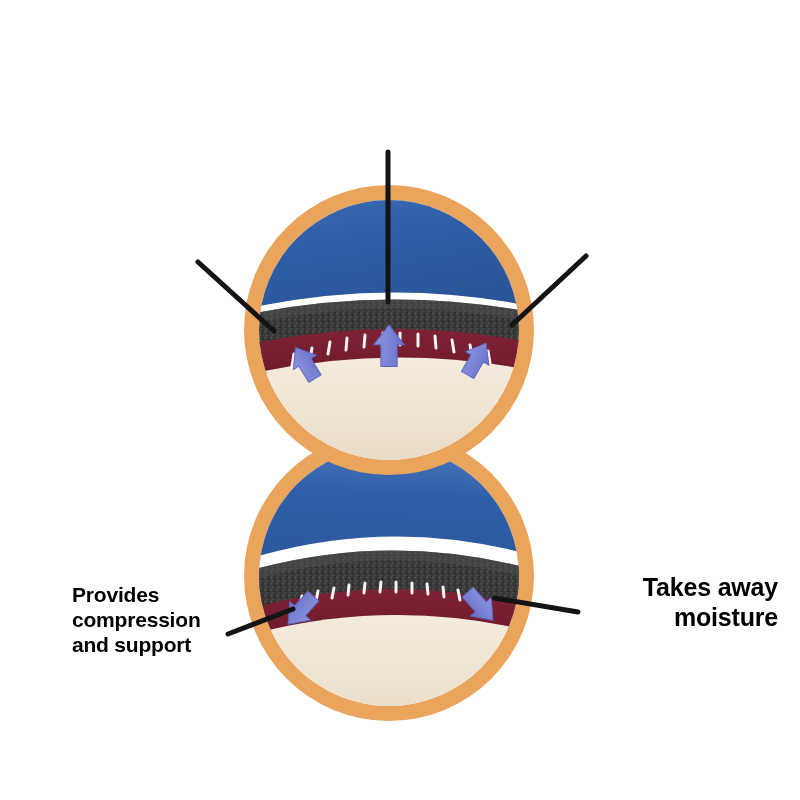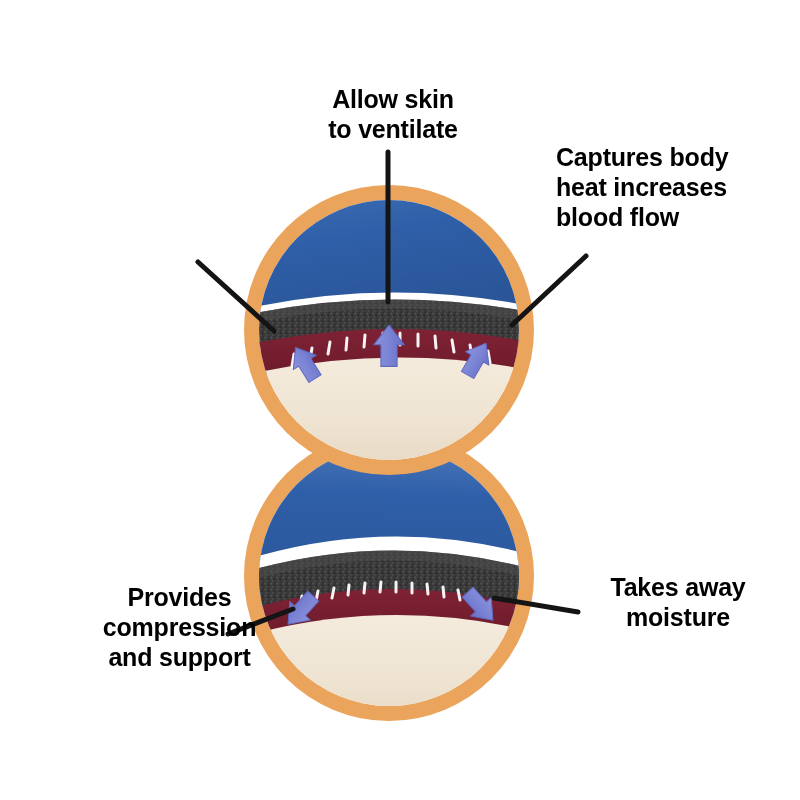--- a/index.html
+++ b/index.html
@@ -31,22 +31,22 @@
     position: absolute;
     font-weight: bold;
     color: #000000;
     line-height: 1.20;
     letter-spacing: -0.2px;
     white-space: pre-line;
   }
   #label-comfort   { left: 68px;  top: 160px; font-size: 25px; text-align: left; width: 215px; }
   #label-ventilate { left: 298px; top: 84px;  font-size: 25px; text-align: center; width: 190px; }
   #label-heat      { left: 556px; top: 142px; font-size: 25px; text-align: left; width: 210px; }
-  #label-compress  { left: 72px;  top: 582px; font-size: 25px; text-align: center; width: 215px; }
-  #label-moisture  { left: 578px; top: 572px; font-size: 25px; text-align: center; width: 200px; }
+  #label-compress  { left: 72px;  top: 582px; font-size: 21px; text-align: left; width: 215px; }
+  #label-moisture  { left: 578px; top: 572px; font-size: 25px; text-align: right; width: 200px; }
 </style>
 </head>
 <body>
 
 <div id="stage">
 
   <svg class="diagram" viewBox="0 0 800 800">
     <defs>
 
       <linearGradient id="gBlueA" x1="0" y1="0" x2="0.35" y2="1">
@@ -194,26 +194,21 @@
     <g stroke="#141414" stroke-linecap="round" fill="none">
       <path d="M 198 262 L 274 331" stroke-width="5"></path>
       <path d="M 388 152 L 388 302" stroke-width="5"></path>
       <path d="M 586 256 L 512 325" stroke-width="5"></path>
       <path d="M 228 634 L 293 609" stroke-width="5"></path>
       <path d="M 578 612 L 494 598" stroke-width="5"></path>
     </g>
   </svg>
 
 
-  <div class="callout" id="label-ventilate">Allow skin
-to ventilate</div>
-
-  <div class="callout" id="label-heat">Captures body
-heat increases
-blood flow</div>
+
 
   <div class="callout" id="label-compress">Provides
 compression
 and support</div>
 
   <div class="callout" id="label-moisture">Takes away
 moisture</div>
 
 </div>
 

